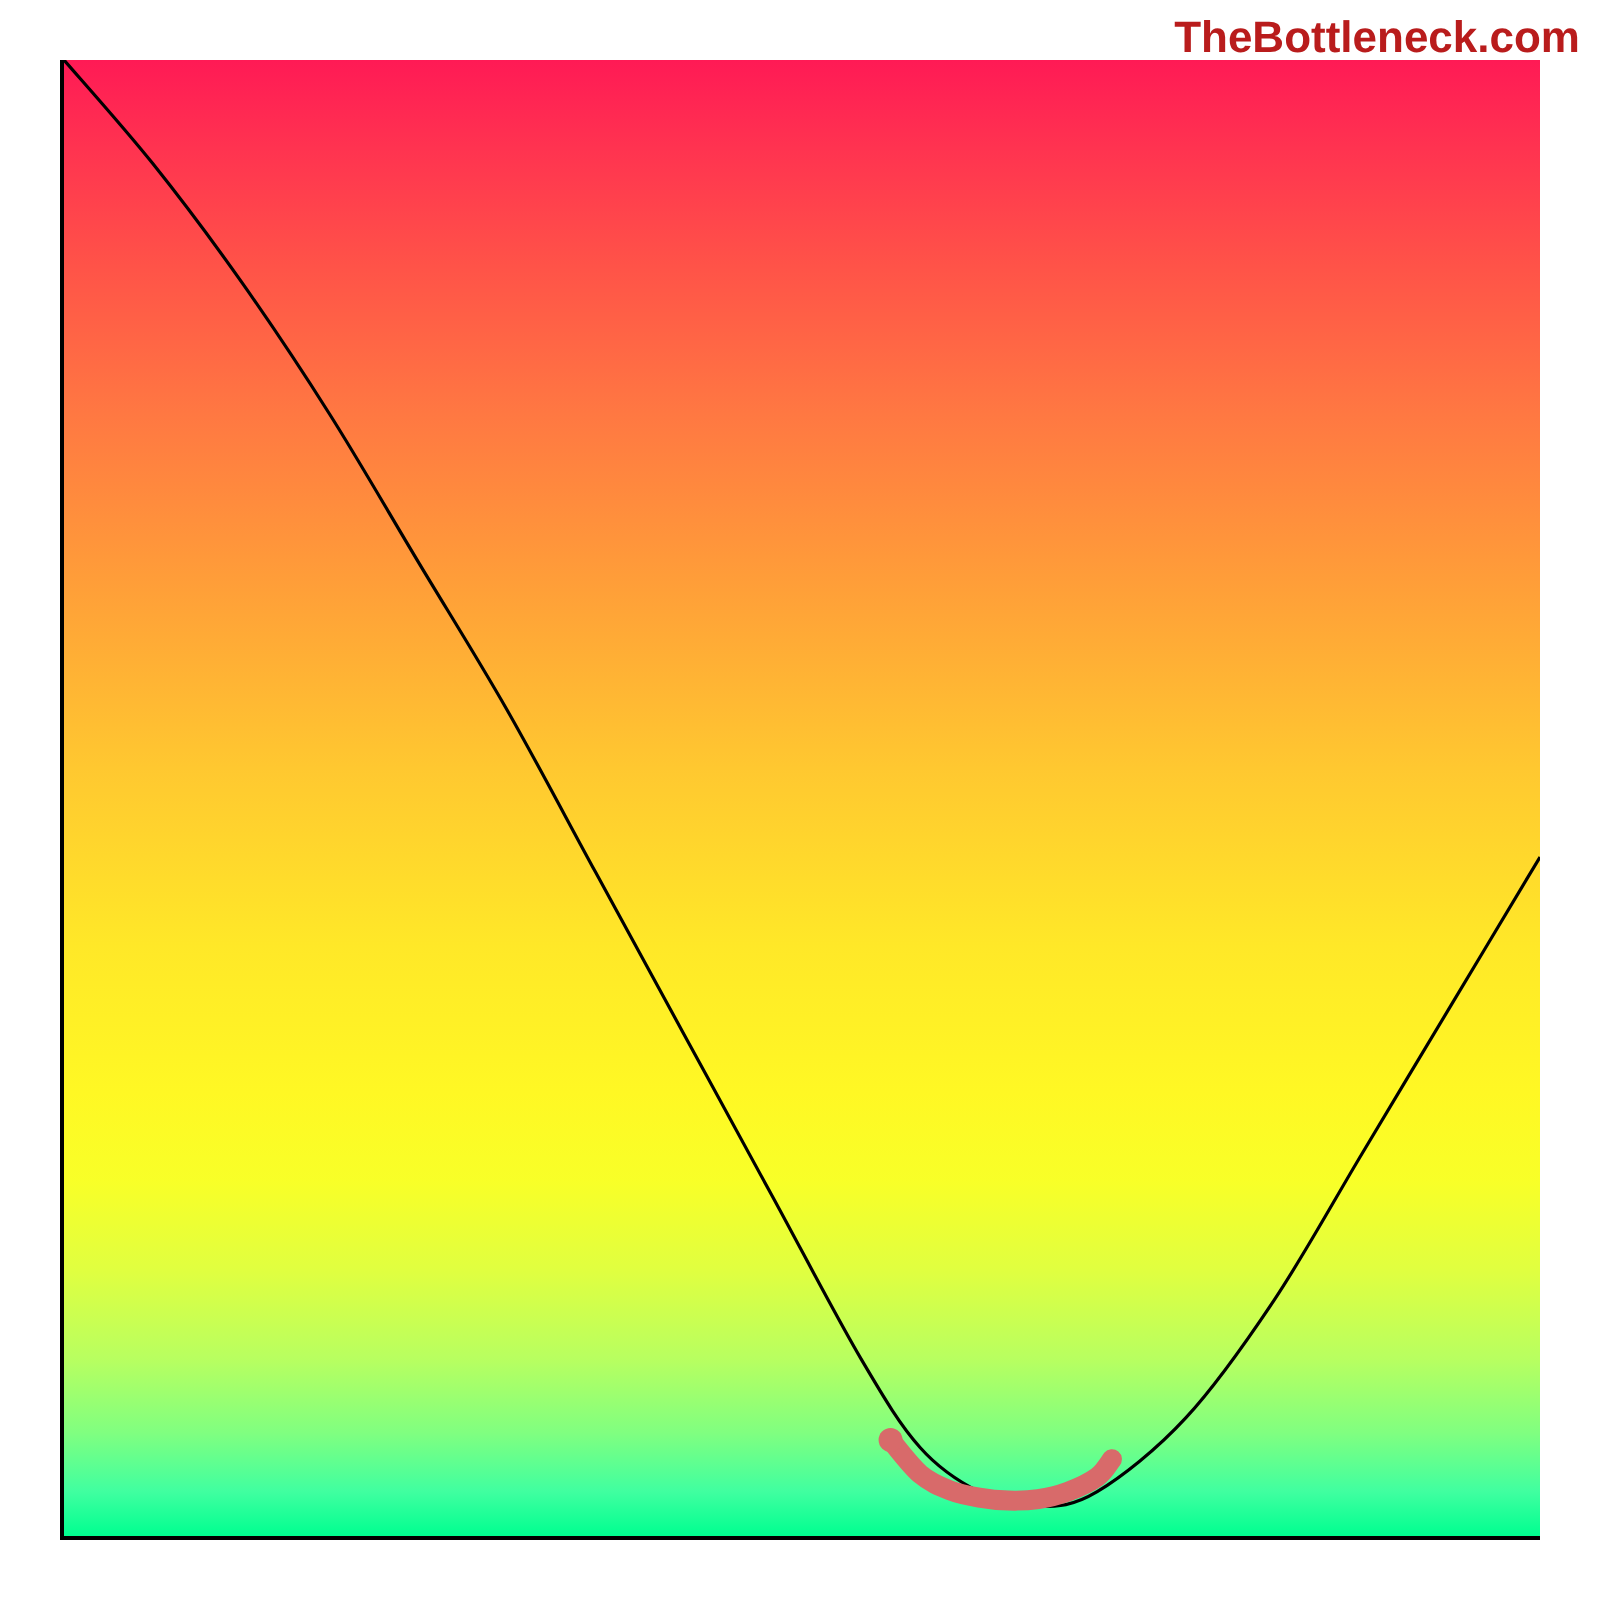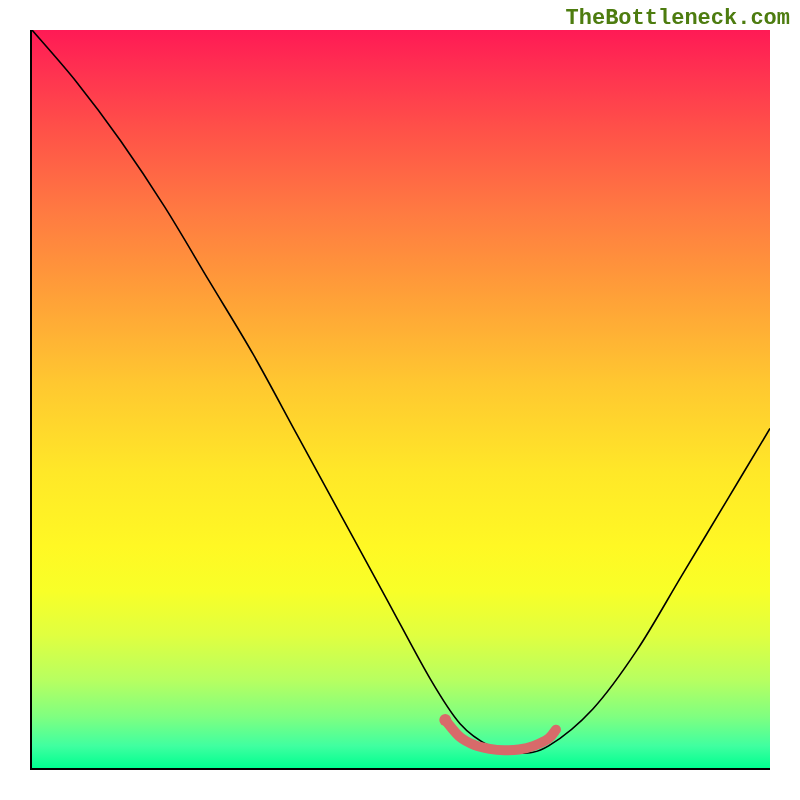--- a/index.html
+++ b/index.html
@@ -7,24 +7,24 @@
   .container {
     width: 800px;
     height: 800px;
     position: relative;
     background: #ffffff;
   }
   .watermark {
     position: absolute;
     top: 6px;
     right: 10px;
-    font-family: Liberation Mono, monospace;
+    font-family: Liberation Sans, sans-serif;
     font-size: 22px;
     font-weight: bold;
-    color: #4d7c0f;
+    color: #b91c1c;
     z-index: 10;
     margin-left: 25px;
   }
   .plot-area {
     position: absolute;
     left: 30px;
     top: 30px;
     width: 740px;
     height: 740px;
     border-left: 2px solid #000;

